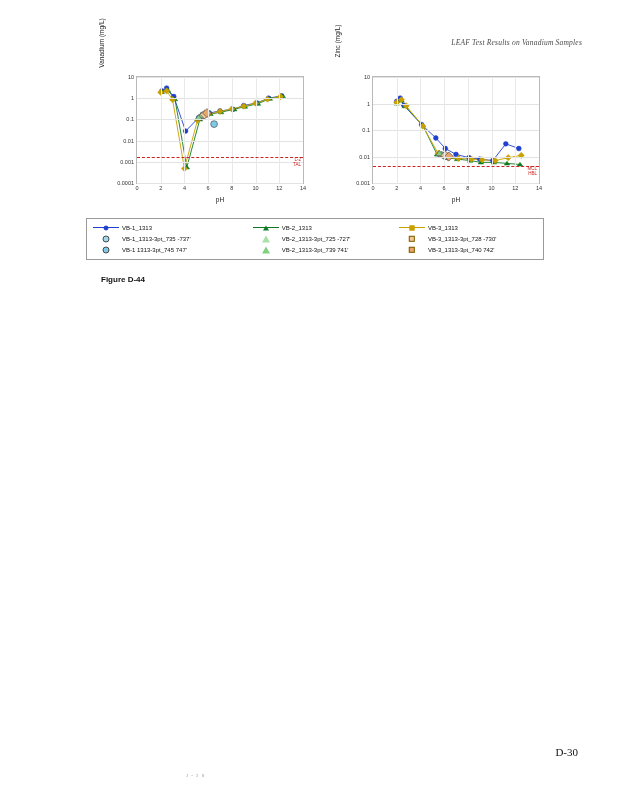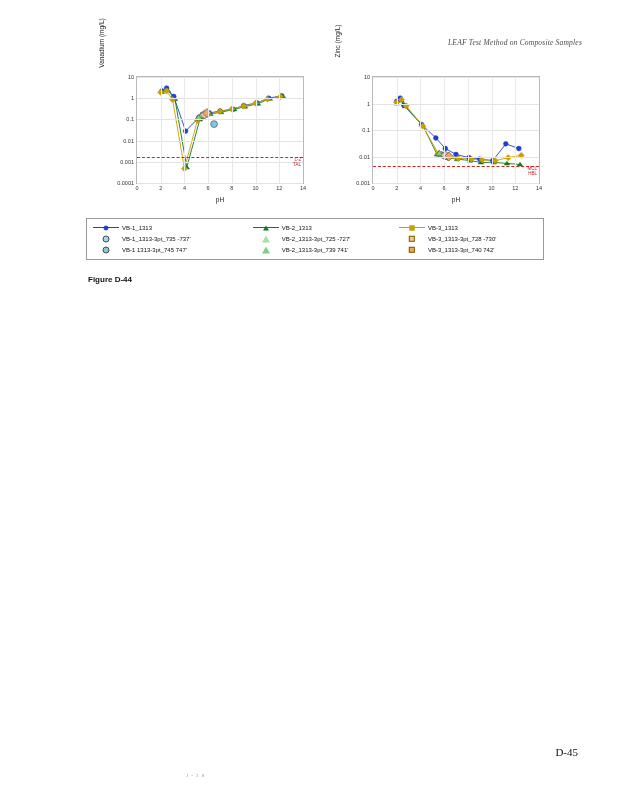--- a/index.html
+++ b/index.html
@@ -230,21 +230,21 @@
   .caption {
     position: absolute;
     left: 10px;
     top: 205px;
     width: 440px;
     font-size: 8px;
     font-weight: bold;
     color: #111;
     line-height: 1.32;
   }
-  .caption .fig-no { display: block; margin-bottom: 1px; }
+  .caption .fig-no { display: block; margin-bottom: 1px; margin-left: 13px; }
 
   
   .page-number {
     position: absolute;
     right: 40px;
     bottom: 42px;
     font-family: "Liberation Serif", serif;
     font-size: 11px;
     color: #111;
   }
@@ -256,21 +256,21 @@
     font-size: 5px;
     color: #9a9a9a;
     letter-spacing: 1px;
   }
 </style>
 </head>
 <body>
 
 <div class="page">
 
-  <div class="running-header">LEAF Test Method on Composite Samples</div>
+  <div class="running-header">LEAF Test Results on Vanadium Samples</div>
 
   <div class="figure-block">
 
     <div class="charts-row">
 
       <div class="chart left">
         <div class="ylabel">Vanadium (mg/L)</div>
         <div class="chart-inner" id="plot-0">
           <svg class="series-layer" id="svg-0">
               <polyline points="24.9,13.940639166569213 29.642857142857142,11.085029399943153 36.75714285714286,19.521357583790348 48.61428571428571,54.120249735544945 61.65714285714286,40.72135758379035 72.32857142857142,36.01816409192361 83,33.96367181615281 96.04285714285713,32.28502939994314 106.71428571428572,28.551894707962717 119.75714285714285,25.903193491866745 131.6142857142857,21.19999999999999 144.65714285714284,18.784400931095064" fill="none" stroke="#1f3fd0" stroke-width="0.9"></polyline>
@@ -498,16 +498,16 @@
           </div>
         </div>
       </div>
 
     <div class="caption">
       <span class="fig-no">Figure D-44</span>
     </div>
 
   </div>
 
-  <div class="page-number">D-45</div>
+  <div class="page-number">D-30</div>
   <div class="footer-note">J - 2 8</div>
 
 </div>
 
 </body></html>

